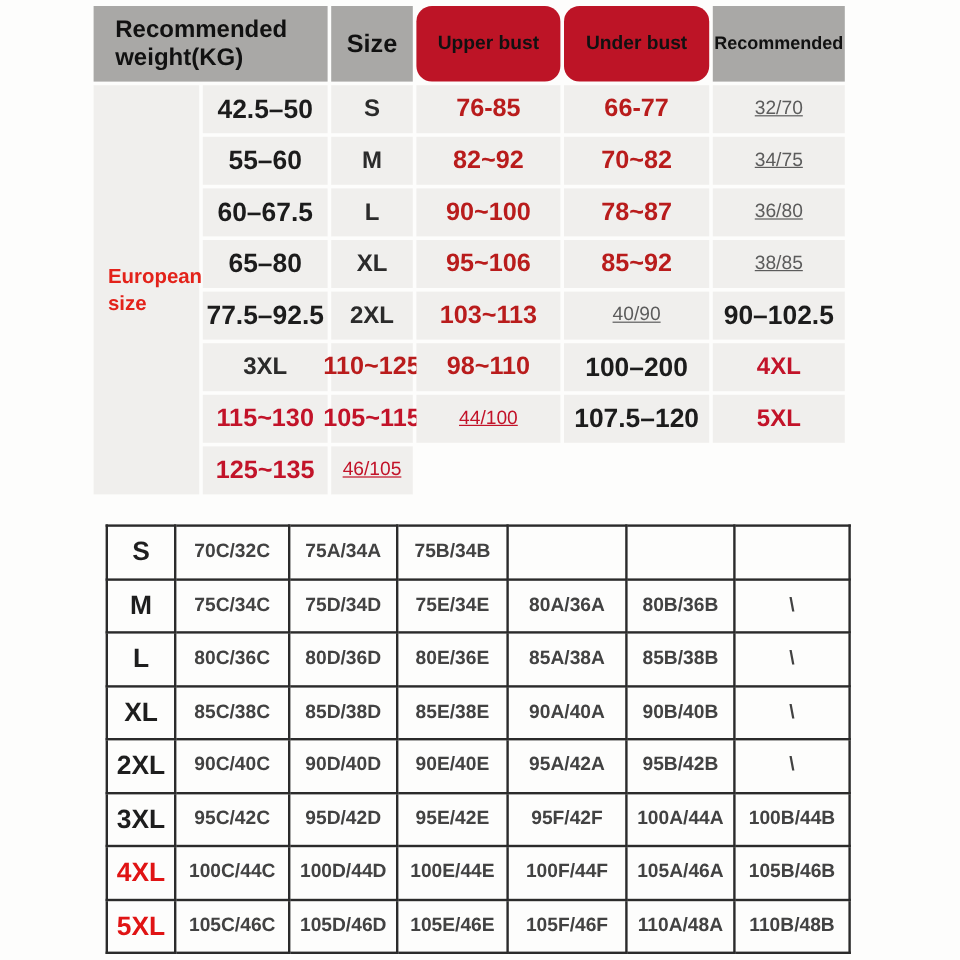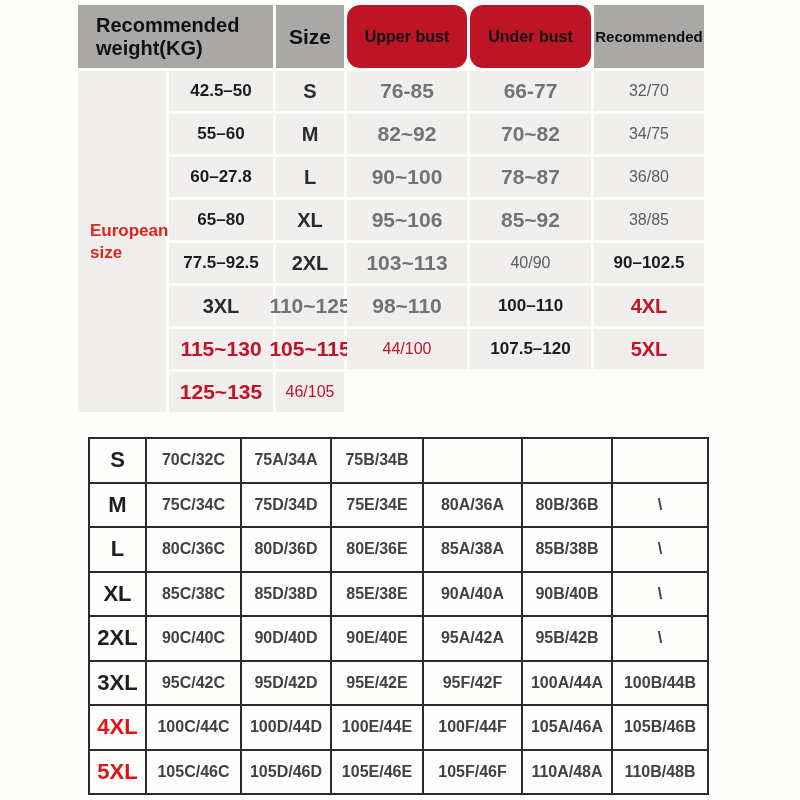--- a/index.html
+++ b/index.html
@@ -33,24 +33,24 @@
   .hdr-size  { font-size: 21px; }
   .hdr-red   { background: #bd1426 !important; font-size: 16px; border-radius: 13px; }
   .hdr-rec   { font-size: 15px; }
 
   .euro-cell {
     grid-column: 1; grid-row: 2 / 10;
     justify-content: flex-start !important;
     padding-left: 12px;
     color: #e3221a; font-weight: bold; font-size: 17px; line-height: 1.25;
   }
-  .c-weight { font-weight: bold; font-size: 17px; color: #1c1c1c; text-align: center; }
+  .c-weight { font-weight: bold; font-size: 22px; color: #1c1c1c; text-align: center; }
   .c-size   { font-weight: bold; font-size: 20px; color: #2b2b2b; }
-  .c-bust   { font-weight: bold; font-size: 21px; color: #737373; }
-  .c-rec    { font-size: 16px; color: #5c5c5c; }
+  .c-bust   { font-weight: bold; font-size: 21px; color: #b91c1c; }
+  .c-rec    { font-size: 16px; color: #5c5c5c; text-decoration: underline; }
 
   
   .bottom-table {
     position: absolute; left: 88px; top: 437px;
     border-collapse: collapse;
     table-layout: fixed;
     background: #fdfdfc;
   }
   .bottom-table td {
     border: 2px solid #2b2b2b;
@@ -81,21 +81,21 @@
     <div class="c-bust">76-85</div>
     <div class="c-bust">66-77</div>
     <div class="c-rec">32/70</div>
 
     <div class="c-weight">55–60</div>
     <div class="c-size">M</div>
     <div class="c-bust">82~92</div>
     <div class="c-bust">70~82</div>
     <div class="c-rec">34/75</div>
 
-    <div class="c-weight">60–27.8</div>
+    <div class="c-weight">60–67.5</div>
     <div class="c-size">L</div>
     <div class="c-bust">90~100</div>
     <div class="c-bust">78~87</div>
     <div class="c-rec">36/80</div>
 
     <div class="c-weight">65–80</div>
     <div class="c-size">XL</div>
     <div class="c-bust">95~106</div>
     <div class="c-bust">85~92</div>
     <div class="c-rec">38/85</div>
@@ -103,21 +103,21 @@
     <div class="c-weight">77.5–92.5</div>
     <div class="c-size">2XL</div>
     <div class="c-bust">103~113</div>
     <div class="c-rec">40/90</div>
 
     <div class="c-weight">90–102.5</div>
     <div class="c-size">3XL</div>
     <div class="c-bust">110~125</div>
     <div class="c-bust">98~110</div>
 
-    <div class="c-weight row-red">100–110</div>
+    <div class="c-weight row-red">100–200</div>
     <div class="c-size row-red" style="color:#c21329">4XL</div>
     <div class="c-bust row-red" style="color:#c21329">115~130</div>
     <div class="c-bust row-red" style="color:#c21329">105~115</div>
     <div class="c-rec row-red" style="color:#c21329">44/100</div>
 
     <div class="c-weight row-red">107.5–120</div>
     <div class="c-size row-red" style="color:#c21329">5XL</div>
     <div class="c-bust row-red" style="color:#c21329">125~135</div>
     <div class="c-rec row-red" style="color:#c21329">46/105</div>
   </div>

